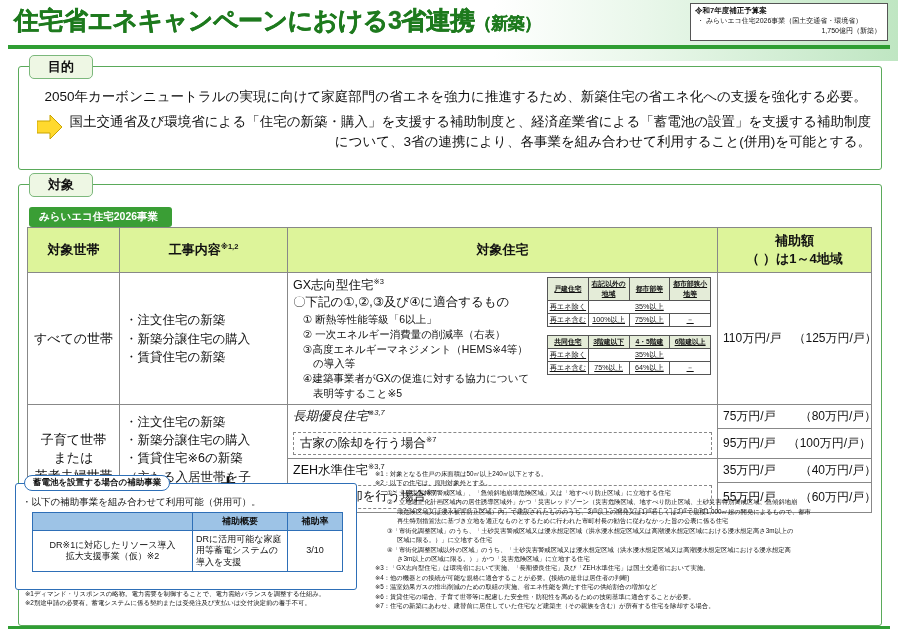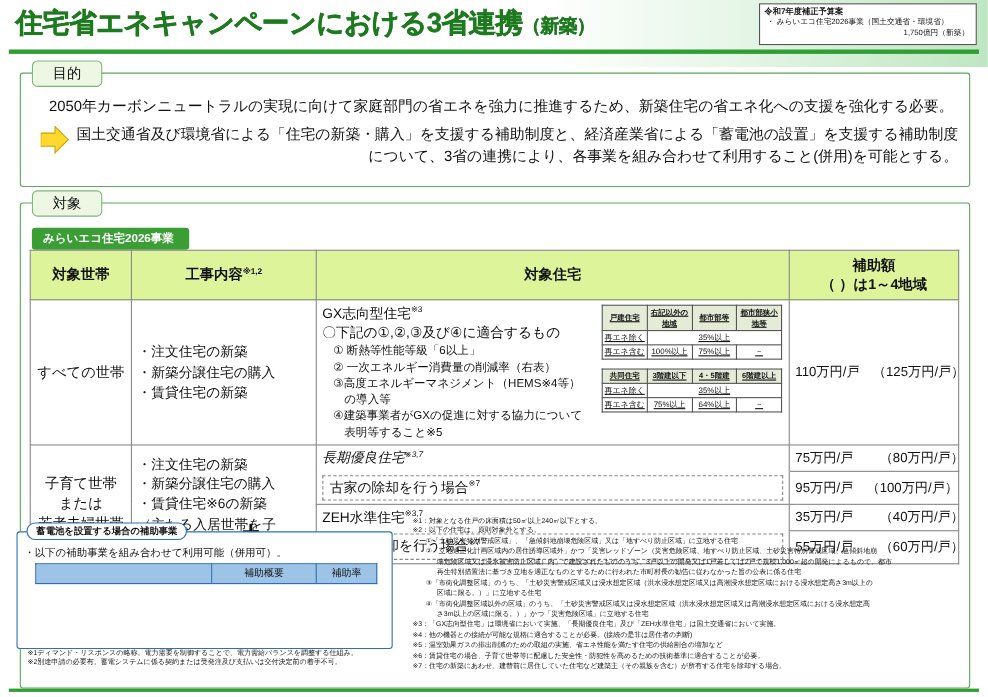--- a/index.html
+++ b/index.html
@@ -36,21 +36,21 @@
   .budget-li{padding-left:2px;}
   .budget-amt{text-align:right;padding-right:2px;}
 
   
   .sec{
     position:absolute;border:1.5px solid #5aaa5a;border-radius:3px;background:#fff;
   }
   .sec-tab{
     position:absolute;left:10px;top:-12px;
     background:#eef7e4;border:1.5px solid #7cb87c;border-radius:5px;
-    font-size:13px;font-weight:normal;padding:2px 18px;color:#111;
+    font-size:13px;font-weight:bold;padding:2px 18px;color:#111;
   }
   #purpose-section{left:18px;top:66px;width:862px;height:102px;}
   #target-section{left:18px;top:184px;width:862px;height:440px;}
 
   .purpose-body{
     position:absolute;left:12px;top:20px;width:840px;
     font-size:13.5px;line-height:1.5;
   }
   .purpose-line2{position:relative;padding-left:36px;margin-top:5px;font-size:13.5px;line-height:1.45;text-align:right;}
   .arrow-shape{
@@ -115,21 +115,21 @@
   }
   .batt-tab{
     position:absolute;left:8px;top:-9px;background:#fff;border:1px solid #2e6fb7;border-radius:9px;
     font-size:8.5px;font-weight:bold;padding:1px 8px;color:#111;
   }
   .batt-lead{position:absolute;left:6px;top:12px;font-size:9.5px;}
   table.batt{
     position:absolute;left:16px;top:28px;width:310px;border-collapse:collapse;table-layout:fixed;
     font-size:9px;
   }
-  table.batt th{background:#9dc3e6;border:1px solid #2e6fb7;color:#111;font-weight:normal;padding:2px;text-align:center;font-size:9px;}
+  table.batt th{background:#9dc3e6;border:1px solid #2e6fb7;color:#111;font-weight:bold;padding:2px;text-align:center;font-size:9px;}
   table.batt td{border:1px solid #2e6fb7;padding:3px;text-align:center;font-size:9px;line-height:1.25;}
   table.batt td.left{text-align:left;}
   .batt-notes{
     position:absolute;left:8px;top:590px;width:350px;font-size:6.4px;line-height:1.45;color:#111;
   }
 
   
   .footnotes{
     position:absolute;left:372px;top:470px;width:512px;
     font-size:6.3px;line-height:1.5;color:#111;
@@ -310,20 +310,28 @@
           <col style="width:160px">
           <col style="width:95px">
           <col style="width:55px">
         </colgroup>
       <tbody>
           <tr>
         <th></th>
         <th>補助概要</th>
         <th>補助率</th>
       </tr>
+      <tr>
+        <td>
+          <div>DR※1に対応したリソース導入</div>
+          <div>拡大支援事業（仮）※2</div>
+        </td>
+        <td class="left">DRに活用可能な家庭用等蓄電システムの導入を支援</td>
+        <td>3/10</td>
+      </tr>
     </tbody>
       </table>
   </div>
 
   <div class="batt-notes" style="left:6px;top:404px;">
     <div>※1ディマンド・リスポンスの略称。電力需要を制御することで、電力需給バランスを調整する仕組み。</div>
     <div>※2別途申請の必要有。蓄電システムに係る契約または受発注及び支払いは交付決定前の着手不可。</div>
   </div>
 
   <div class="footnotes" style="left:356px;top:284px;">

